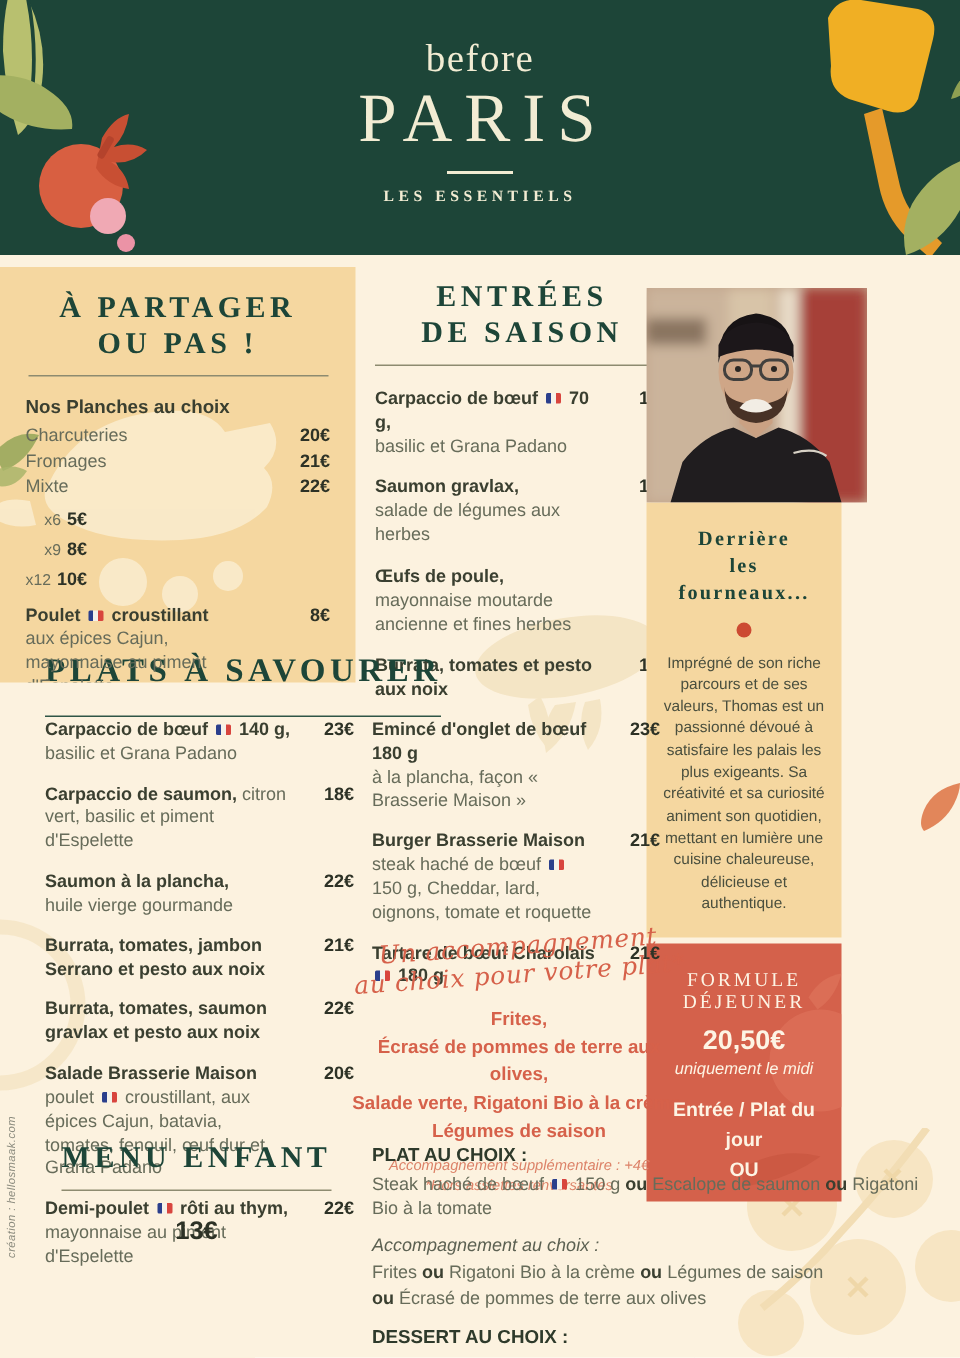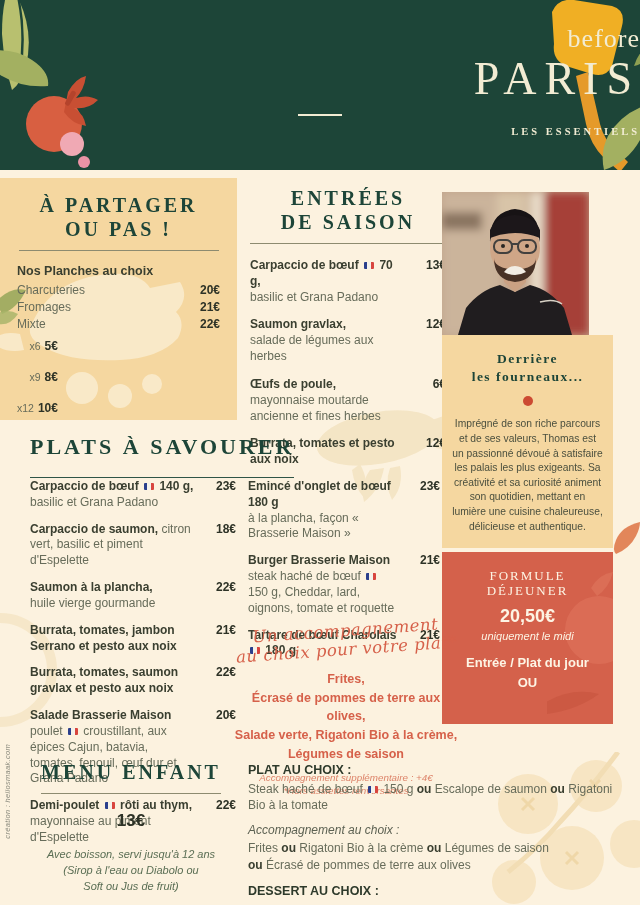--- a/index.html
+++ b/index.html
@@ -7,56 +7,56 @@
     --accent-orange:#d6614a; --dark-green:#1d4538; --name-ink:#3a3f30; --desc-ink:#676c5a;
     --price-ink:#2d3226; --cream-text:#f2ecd3;
   }
   *{margin:0;padding:0;box-sizing:border-box}
   html,body{width:640px}
   body{font-family:"Liberation Sans",sans-serif;background:#fff}
   .page{position:relative;width:640px;height:905px;background:var(--cream);overflow:hidden}
 
   
   .hdr{position:absolute;left:0;top:0;width:640px;height:170px;background:var(--header-green);overflow:hidden}
-  .logo{position:absolute;left:0;top:24px;width:100%;text-align:right;color:var(--cream-text)}
+  .logo{position:absolute;left:0;top:24px;width:100%;text-align:center;color:var(--cream-text)}
   .logo-before{font-family:"Liberation Serif",serif;font-size:26px;letter-spacing:1px}
   .logo-paris{font-family:"Liberation Serif",serif;font-size:46px;letter-spacing:8px;margin-top:-2px;padding-left:4px}
   .logo-rule{width:44px;height:2px;background:var(--cream-text);margin:9px auto 10px}
   .logo-tag{font-family:"Liberation Serif",serif;font-weight:bold;font-size:10.5px;letter-spacing:3px}
   .deco{position:absolute}
 
   
   .sec-title{font-family:"Liberation Serif",serif;font-weight:bold;color:var(--dark-green);text-align:center;font-size:20px;letter-spacing:3px;line-height:1.2}
   .sec-rule{height:1px;background:#8d8b70;margin:9px auto 0}
   .mi{display:flex;gap:6px;margin-bottom:10px;font-size:12px;line-height:1.32;color:var(--desc-ink)}
   .mi-text{flex:1}
   .mi-text b{color:var(--name-ink);font-weight:bold}
   .mi-price{width:36px;text-align:right;font-weight:bold;color:var(--price-ink);flex:none}
   .flag{display:inline-block;width:10px;height:7px;margin:0 2px;background:linear-gradient(to right,#2b3f8c 33%,#f5f2ea 33% 66%,#d8453e 66%);border-radius:1px;vertical-align:baseline}
 
   
-  .box-partager{position:absolute;left:0;top:178px;width:237px;height:242px;background:var(--beige);padding:15px 17px 0;overflow:hidden}
+  .box-partager{position:absolute;left:0;top:178px;width:237px;height:277px;background:var(--beige);padding:15px 17px 0;overflow:hidden}
   .box-partager .inner{position:relative;z-index:2}
   .box-partager .sec-rule{width:200px;margin-bottom:13px}
   .group-title{font-weight:bold;color:var(--name-ink);font-size:12.5px;margin-bottom:5px}
   .prow{display:flex;justify-content:space-between;font-size:12px;color:var(--desc-ink);margin-bottom:3px}
   .prow b{font-weight:bold;color:var(--price-ink)}
   .croq{margin-top:8px;margin-bottom:8px}
-  .croq-tiers{display:flex;flex-direction:column;align-items:flex-end;gap:15px;flex:none}
+  .croq-tiers{display:flex;flex-direction:column;align-items:flex-end;gap:4px;flex:none}
   .tier{display:flex;gap:4px;align-items:baseline}
   .tier .qty{font-style:normal;font-size:10.5px;color:var(--desc-ink)}
   .tier b{font-size:12px;color:var(--price-ink)}
 
   
   .col-entrees{position:absolute;left:250px;top:186px;width:196px}
   .col-entrees .sec-rule{width:100%;margin-bottom:14px}
   .col-entrees .mi{margin-bottom:12px}
 
   
-  .col-right{position:absolute;left:442px;top:192px;width:171px}
+  .col-right{position:absolute;left:431px;top:192px;width:130px}
   .photo{display:block;width:147px;height:143px}
   .chef-box{background:var(--beige);padding:15px 10px 14px;text-align:center}
   .chef-title{font-family:"Liberation Serif",serif;font-weight:bold;font-size:13.5px;letter-spacing:1.5px;color:var(--dark-green);line-height:1.35}
   .chef-dot{width:10px;height:10px;border-radius:50%;background:#cc4a32;margin:10px auto 11px}
   .chef-bio{font-size:10.3px;line-height:1.42;color:#4a4f3e}
   .formule{position:relative;margin-top:4px;background:var(--terracotta);color:#fdf4e4;text-align:center;padding:17px 6px 0;height:172px;overflow:hidden}
   .formule-title{font-family:"Liberation Serif",serif;font-weight:normal;font-size:13px;letter-spacing:2px;line-height:1.15;position:relative;z-index:2}
   .formule-price{font-weight:bold;font-size:18px;margin-top:7px;position:relative;z-index:2}
   .formule-note{font-style:italic;font-size:11px;margin-top:3px;position:relative;z-index:2}
   .formule-opts{font-weight:bold;font-size:13px;line-height:1.55;margin-top:11px;position:relative;z-index:2}
@@ -351,21 +351,20 @@
   <section class="accomp">
     <div class="accomp-script"><span>Un accompagnement</span><br><span>au choix pour votre plat*</span></div>
     <div class="accomp-opts">Frites,<br>Écrasé de pommes de terre aux olives,<br>Salade verte, Rigatoni Bio à la crème,<br>Légumes de saison</div>
     <div class="accomp-note">Accompagnement supplémentaire : +4€<br>*Hors assiettes renversantes</div>
   </section>
 
   <section class="menu-enfant">
     <h2 class="sec-title">MENU ENFANT</h2>
     <div class="sec-rule"></div>
     <div class="enfant-price">13€</div>
-    <div class="enfant-note">Avec boisson, servi jusqu'à 12 ans<br>(Sirop à l'eau ou Diabolo ou<br>Soft ou Jus de fruit)</div>
   </section>
 
   <section class="kids">
     <div class="k-group">
       <div class="k-title">PLAT AU CHOIX :</div>
       <div class="k-lines">Steak haché de bœuf <span class="flag"></span> 150 g <b>ou</b> Escalope de saumon <b>ou</b> Rigatoni Bio à la tomate</div>
     </div>
     <div class="k-group">
       <div class="k-italic">Accompagnement au choix :</div>
       <div class="k-lines">Frites <b>ou</b> Rigatoni Bio à la crème <b>ou</b> Légumes de saison<br><b>ou</b> Écrasé de pommes de terre aux olives</div>

